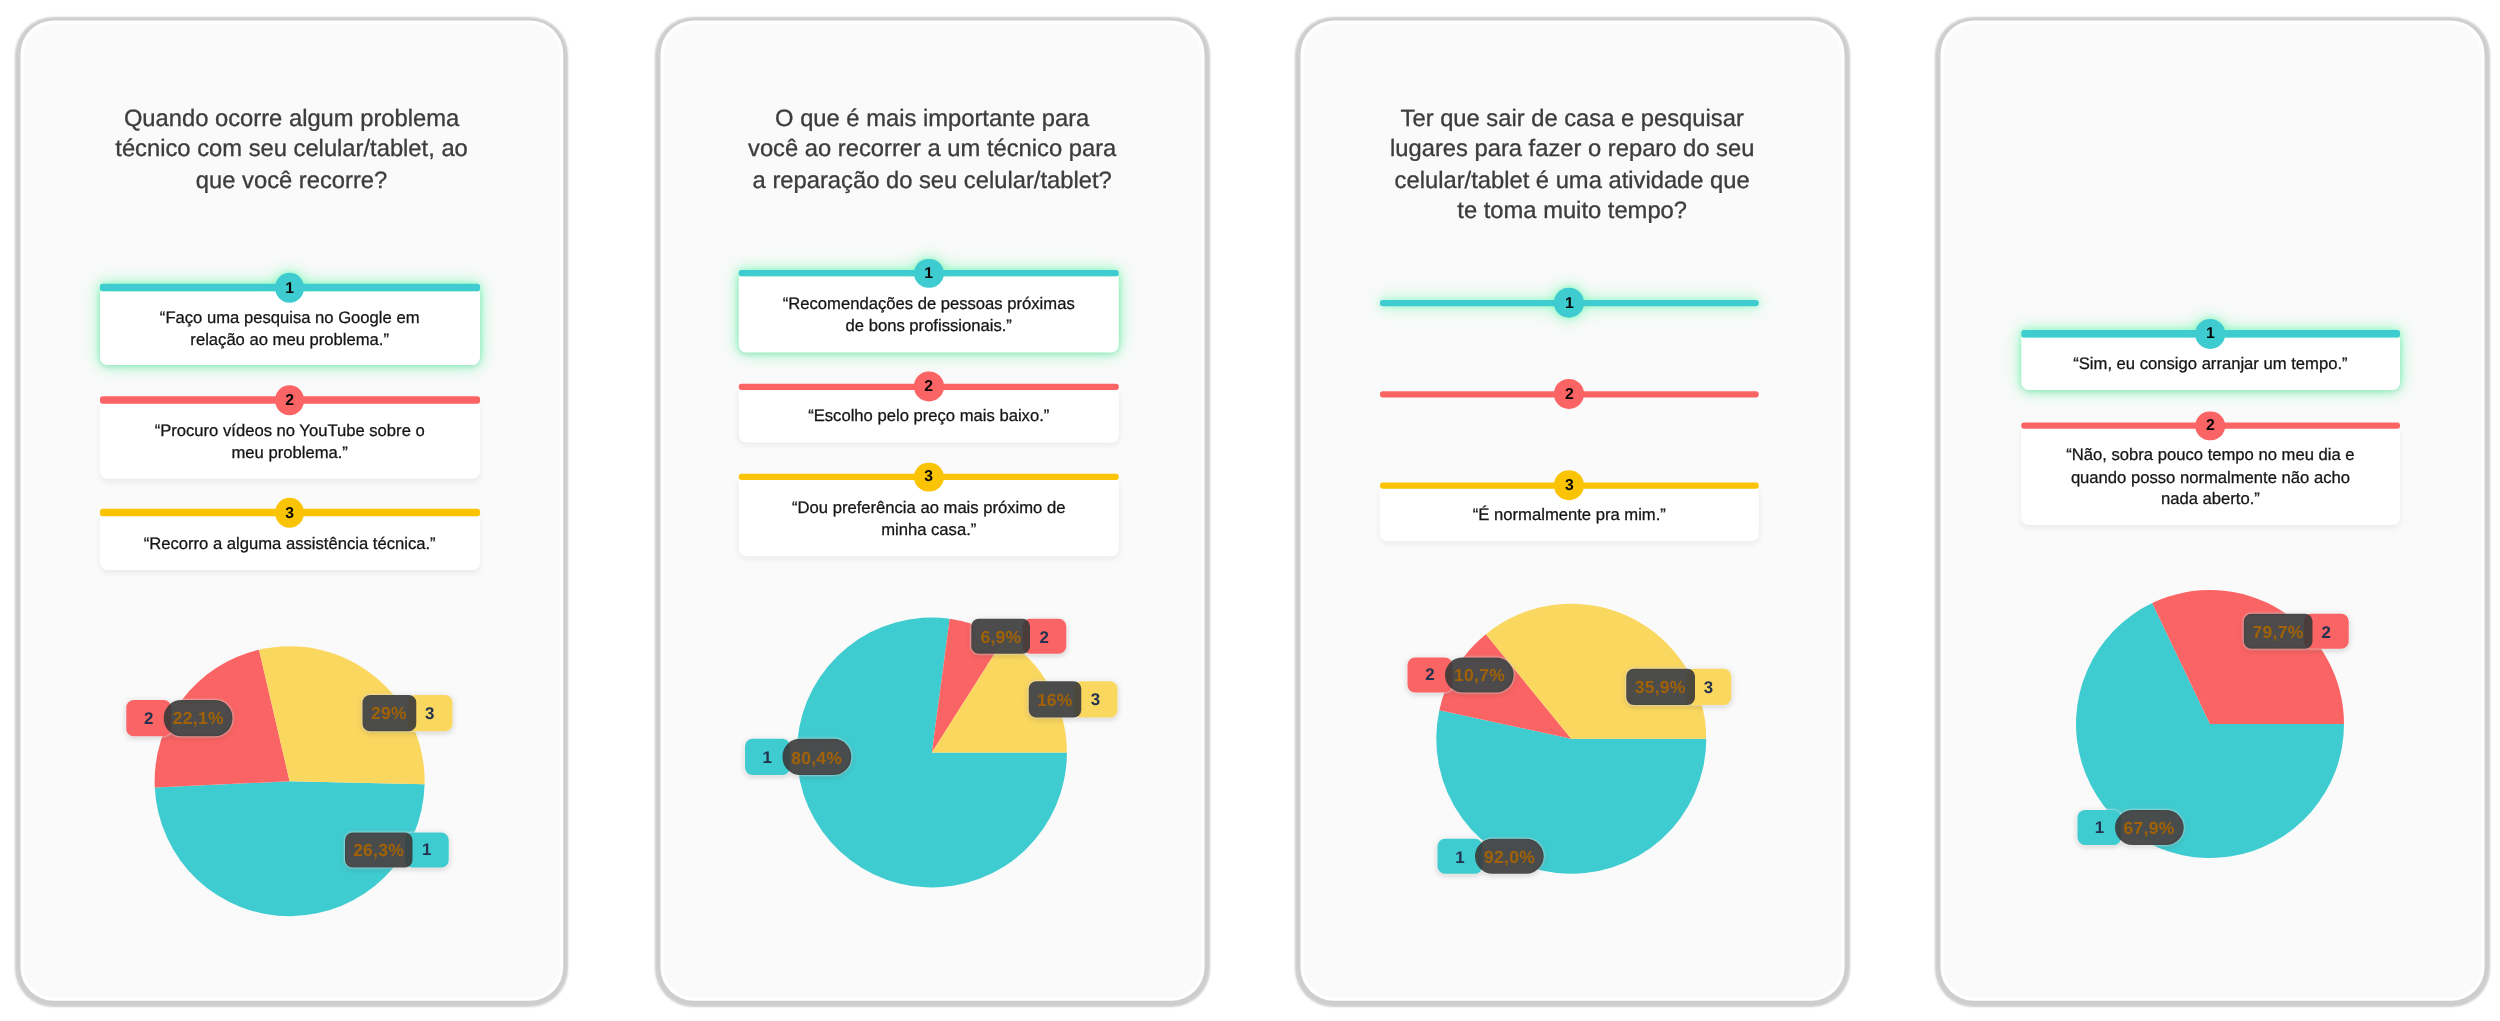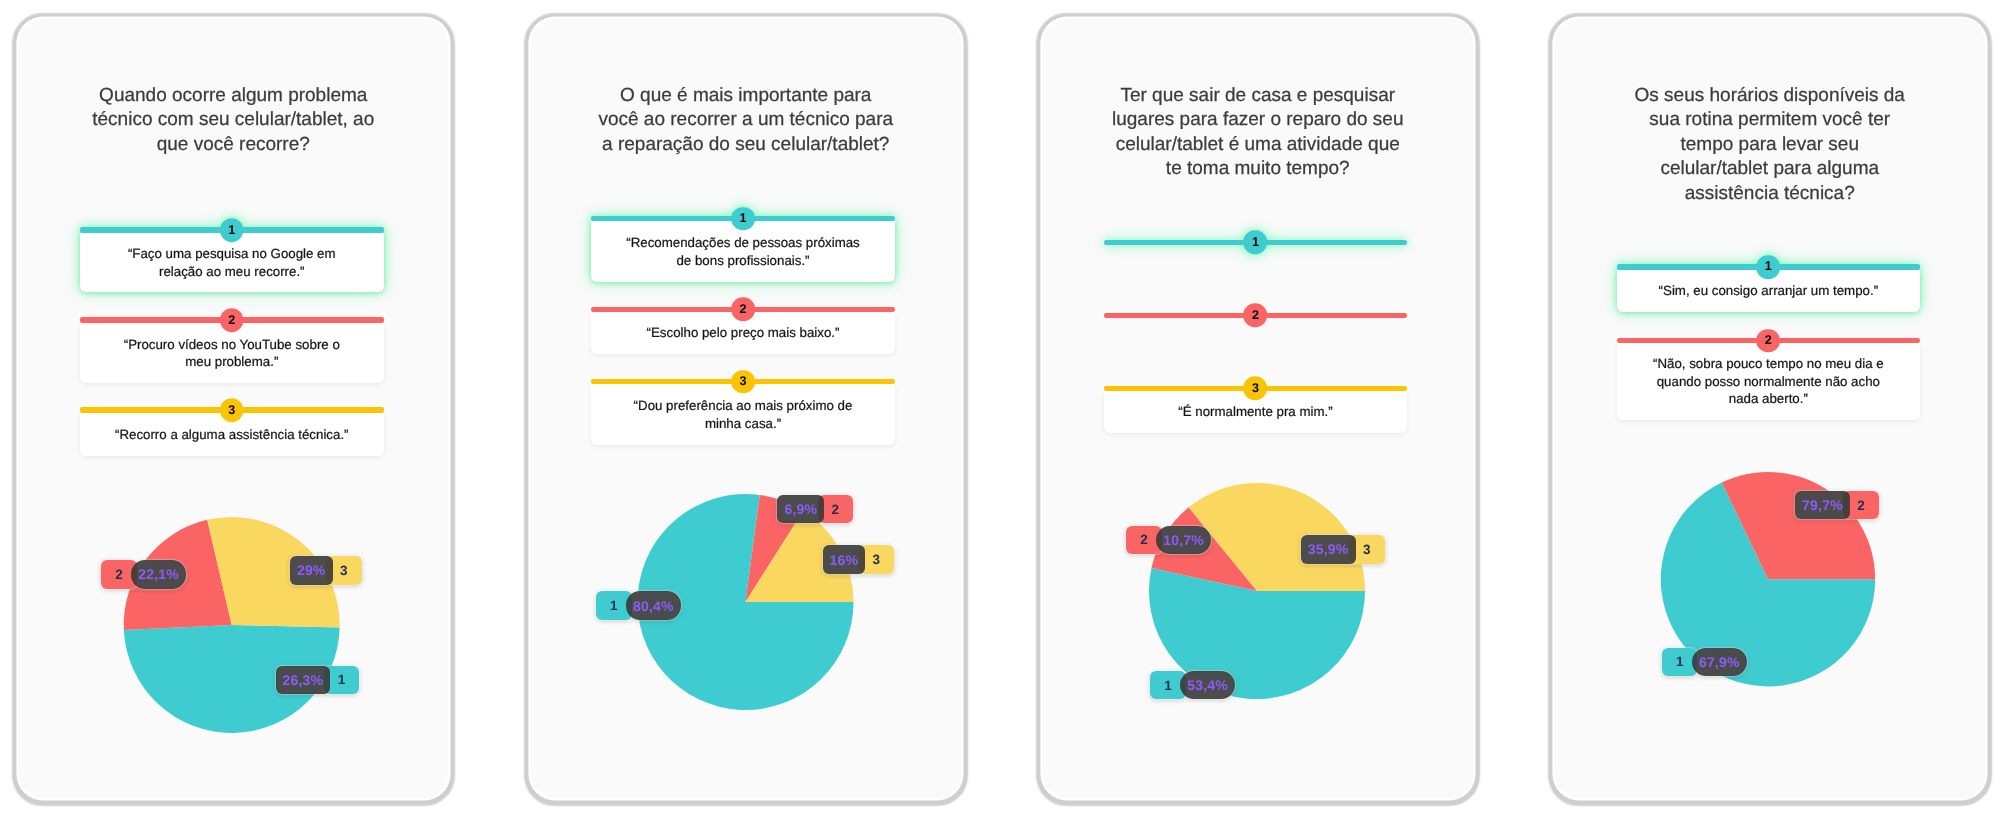--- a/index.html
+++ b/index.html
@@ -28,39 +28,39 @@
   .ans-body > span{display:block;width:245px;}
   .ans.hl{filter:drop-shadow(0 0 3px rgba(80,248,160,.55)) drop-shadow(0 0 7px rgba(80,248,160,.5));}
   .pie-wrap{position:absolute;left:0;right:0;top:0;height:100%;}
   svg.pie{display:block;overflow:visible;position:absolute;}
   .pill{position:absolute;display:flex;align-items:stretch;height:28.5px;
         filter:drop-shadow(0 0 1.1px rgba(255,255,255,.95)) drop-shadow(0 1px 2.2px rgba(0,0,0,.2));}
   .pill .num{display:flex;align-items:center;justify-content:center;width:35.5px;
         border-radius:6px;font-size:13.5px;font-weight:700;color:#23324F;
         box-sizing:border-box;}
   .pill .val{display:flex;align-items:center;justify-content:center;padding:0 7px;
-        border-radius:6px;font-size:14px;font-weight:700;color:#8b5cf6;letter-spacing:.2px;
+        border-radius:6px;font-size:14px;font-weight:700;color:#a16207;letter-spacing:.2px;
         background:rgba(56,56,56,.90);
         box-sizing:border-box;position:relative;z-index:2;}
   .pill.nv .val{margin-left:-5.5px;border-radius:14px;}
   .pill.vn .num{margin-left:-6.5px;}
 </style>
 </head>
 <body>
 
 <div class="board">
   <div class="card" style="left:18.5px">
     <div class="card-title" style="top:65px;width:295px">Quando ocorre algum problema técnico com seu celular/tablet, ao que você recorre?</div>
     <div class="answers" style="left:61.5px;width:303.5px">
       <div class="ans hl" style="top:208.9px;width:303.5px">
         <div class="ans-bar" style="background:#3FCCD0">
           <div class="ans-badge" style="background:#3FCCD0">1</div>
         </div>
         <div class="ans-body" style="height:59.1px">
-          <span>“Faço uma pesquisa no Google em relação ao meu recorre.”</span>
+          <span>“Faço uma pesquisa no Google em relação ao meu problema.”</span>
         </div>
       </div>
       <div class="ans" style="top:298.9px;width:303.5px">
         <div class="ans-bar" style="background:#FB6464">
           <div class="ans-badge" style="background:#FB6464">2</div>
         </div>
         <div class="ans-body" style="height:60.4px">
           <span>“Procuro vídeos no YouTube sobre o meu problema.”</span>
         </div>
       </div>
@@ -164,34 +164,33 @@
       </div>
     </div>
     <div class="pie-wrap">
       <svg class="pie" width="2000" height="400" style="left:-1043px;top:464.7px">
         <path fill="#3FCCD0" d="M 1257 108 L 1365.00 108.00 A 108 108 0 1 1 1151.46 85.10 Z"></path>
         <path fill="#FB6464" d="M 1257 108 L 1151.46 85.10 A 108 108 0 0 1 1188.68 24.35 Z"></path>
         <path fill="#FAD75F" d="M 1257 108 L 1188.68 24.35 A 108 108 0 0 1 1365.00 108.00 Z"></path>
       </svg>
       <div class="pill nv" style="left:107.3px;top:652.3px">
         <div class="num" style="background:#3FCCD0">1</div>
-        <div class="val">53,4%</div>
+        <div class="val">92,0%</div>
       </div>
       <div class="pill nv" style="left:83.3px;top:507px">
         <div class="num" style="background:#FB6464">2</div>
         <div class="val">10,7%</div>
       </div>
       <div class="pill vn" style="left:257.8px;top:516.7px">
         <div class="val">35,9%</div>
         <div class="num" style="background:#FAD75F">3</div>
       </div>
     </div>
   </div>
   <div class="card" style="left:1555px">
-    <div class="card-title" style="top:65px;width:285px">Os seus horários disponíveis da sua rotina permitem você ter tempo para levar seu celular/tablet para alguma assistência técnica?</div>
     <div class="answers" style="left:61.9px;width:302.9px">
       <div class="ans hl" style="top:245.6px;width:302.9px">
         <div class="ans-bar" style="background:#3FCCD0">
           <div class="ans-badge" style="background:#3FCCD0">1</div>
         </div>
         <div class="ans-body" style="height:42.2px">
           <span>“Sim, eu consigo arranjar um tempo.”</span>
         </div>
       </div>
       <div class="ans" style="top:319.3px;width:302.9px">

